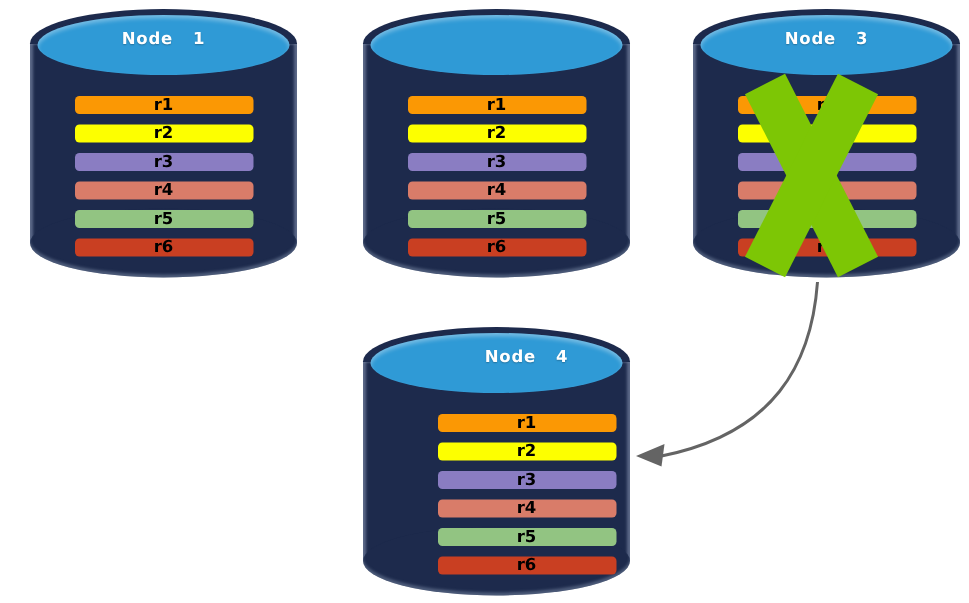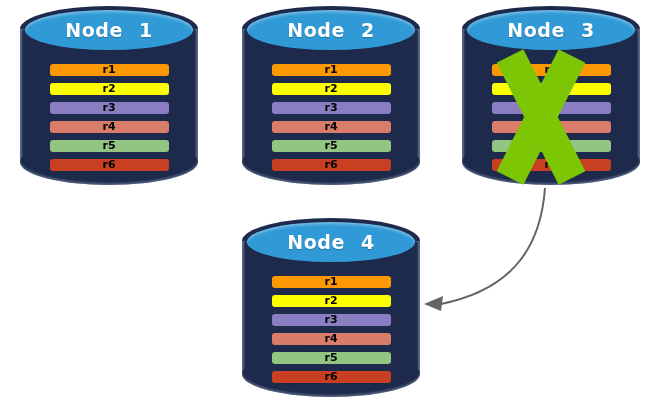--- a/index.html
+++ b/index.html
@@ -9,21 +9,21 @@
   }
   .node { position:absolute; width:178px; height:179px; }
   .cyl-rim    { position:absolute; left:0; top:0;     width:178px; height:46px; border-radius:50%; }
   .cyl-body   { position:absolute; left:0; top:23px;  width:178px; height:133px;
                 box-shadow: inset 2px 0 2px rgba(170,185,210,0.45), inset -2px 0 2px rgba(170,185,210,0.45); }
   .cyl-bottom { position:absolute; left:0; top:133px; width:178px; height:46px; border-radius:50%;
                 box-shadow: inset 0 -2px 2px rgba(170,185,210,0.35); }
   .cyl-face   { position:absolute; left:5px; top:4px; width:168px; height:40px; border-radius:50%;
                 box-shadow: inset 0 2px 3px rgba(255,255,255,0.35); }
   .node-title { position:absolute; left:0; top:13px; width:100%; text-align:center;
-                color:#ffffff; font-weight:bold; font-size:19px; letter-spacing:0.5px;
+                color:#ffffff; font-weight:bold; font-size:11px; letter-spacing:0.5px;
                 word-spacing:9px; text-shadow:0 1px 1px rgba(0,0,0,0.25); }
   .rows { position:absolute; left:0; top:58px; width:100%; }
   .bar  { width:119px; height:12px; margin:0 auto 7px auto; border-radius:3px; }
   .bar-label { display:block; text-align:center; font-size:11px; font-weight:bold;
                line-height:12px; color:#000; }
   .overlay { position:absolute; pointer-events:none; }
 </style>
 </head>
 <body>
 
@@ -55,21 +55,20 @@
           <span class="bar-label">r6</span>
         </div>
     </div>
   </div>
 
   <div class="node" style="left:242px;top:6px;">
     <div class="cyl-rim" style="background-color: rgb(29, 42, 76);"></div>
     <div class="cyl-body" style="background-color: rgb(29, 42, 76);"></div>
     <div class="cyl-bottom" style="background-color: rgb(29, 42, 76);"></div>
     <div class="cyl-face" style="background-color: rgb(47, 154, 214);"></div>
-    <div class="node-title">Node 2</div>
     <div class="rows">
       <div class="bar" style="background-color: rgb(251, 152, 4);">
           <span class="bar-label">r1</span>
         </div>
       <div class="bar" style="background-color: rgb(253, 255, 0);">
           <span class="bar-label">r2</span>
         </div>
       <div class="bar" style="background-color: rgb(138, 125, 194);">
           <span class="bar-label">r3</span>
         </div>
@@ -106,21 +105,21 @@
         </div>
       <div class="bar" style="background-color: rgb(146, 196, 130);">
           <span class="bar-label">r5</span>
         </div>
       <div class="bar" style="background-color: rgb(201, 63, 34);">
           <span class="bar-label">r6</span>
         </div>
     </div>
   </div>
 
-  <div class="node" style="left:242px;top:218px;">
+  <div class="node" style="left:242px;top:218px;padding-left:40px;">
     <div class="cyl-rim" style="background-color: rgb(29, 42, 76);"></div>
     <div class="cyl-body" style="background-color: rgb(29, 42, 76);"></div>
     <div class="cyl-bottom" style="background-color: rgb(29, 42, 76);"></div>
     <div class="cyl-face" style="background-color: rgb(47, 154, 214);"></div>
     <div class="node-title">Node 4</div>
     <div class="rows">
       <div class="bar" style="background-color: rgb(251, 152, 4);">
           <span class="bar-label">r1</span>
         </div>
       <div class="bar" style="background-color: rgb(253, 255, 0);">

